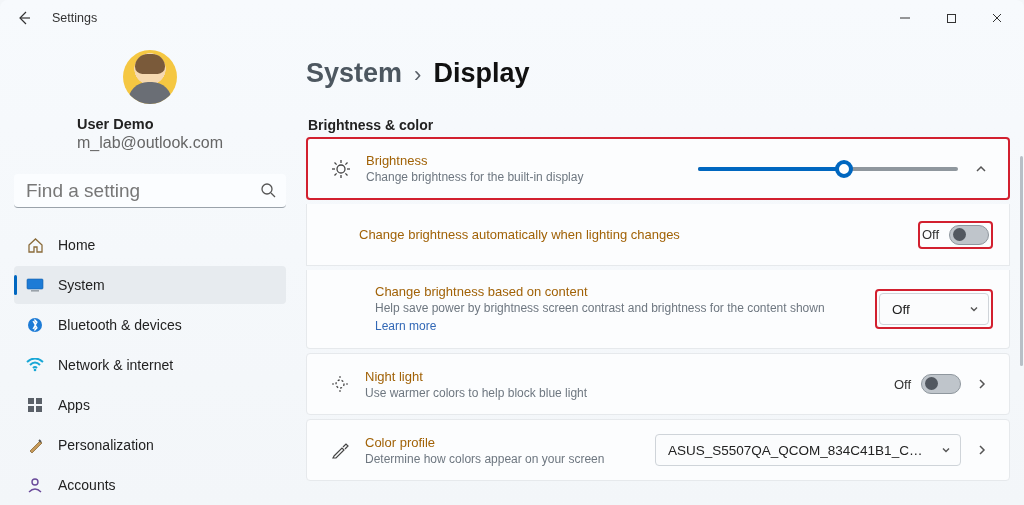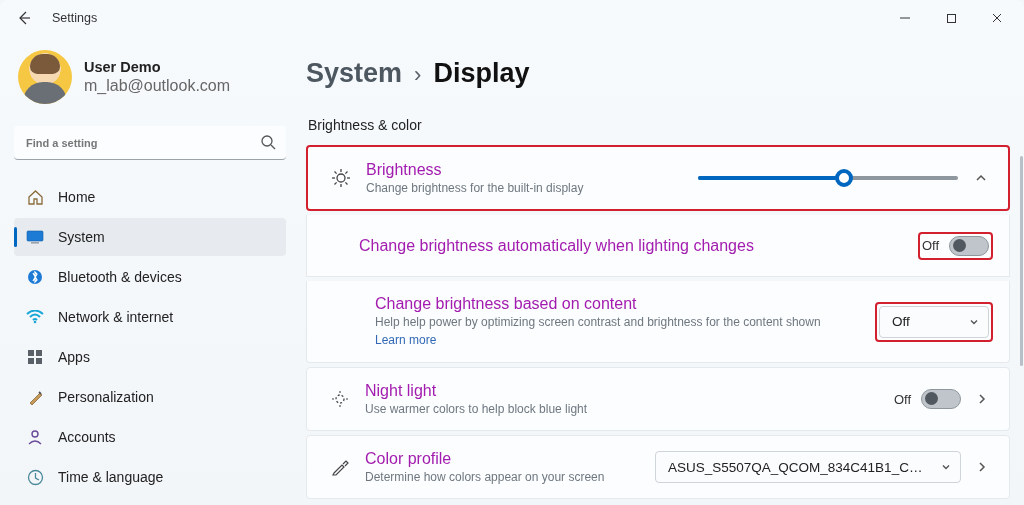--- a/index.html
+++ b/index.html
@@ -7,47 +7,47 @@
   .window { width: 1024px; height: 505px; background: linear-gradient(180deg,#f7fafd 0%,#f3f6f9 100%); position: relative; border-radius: 8px; }
   
   .titlebar { height: 36px; display: flex; align-items: center; padding: 0 4px 0 10px; }
   .back-btn { width: 28px; height: 28px; display:flex; align-items:center; justify-content:center; color:#333; }
   .title { font-size: 12.5px; color:#333; margin-left: 14px; }
   .winctrls { margin-left:auto; display:flex; }
   .winctrl { width:46px; height:36px; display:flex; align-items:center; justify-content:center; color:#333; }
   .content-row { display:flex; height: calc(100% - 36px); }
   
   .sidebar { width: 300px; padding: 10px 14px 0 14px; }
-  .profile { display:flex; align-items:center; gap:12px; padding: 4px 4px 18px 4px; }
+  .profile { display:flex; align-items:center; gap:12px; padding: 4px 4px 18px 4px; flex-direction: column; }
   .avatar { width:54px; height:54px; border-radius:50%; background: radial-gradient(circle at 50% 35%, #f6d9b0 0 35%, #f5c742 36% 100%); position:relative; overflow:hidden; }
   .avatar::after { content:""; position:absolute; bottom:-6px; left:50%; transform:translateX(-50%); width:44px; height:28px; background:#6a6e75; border-radius:20px 20px 0 0; }
   .avatar .hair { position:absolute; top:4px; left:50%; transform:translateX(-50%); width:30px; height:20px; background:#7a5a3a; border-radius:14px 14px 8px 8px; }
   .username { font-size:14.5px; font-weight:600; color:#222; }
   .useremail { font-size:16px; color:#666; margin-top:2px; }
   .searchbox { position:relative; margin: 4px 0 18px 0; }
-  .searchbox input { width:100%; height:34px; border:none; border-bottom:1px solid #9aa2aa; background:#fbfdff; border-radius:4px; padding: 0 34px 0 12px; font-size:11px; color:#a16207;font-weight:bold; }
+  .searchbox input { width:100%; height:34px; border:none; border-bottom:1px solid #9aa2aa; background:#fbfdff; border-radius:4px; padding: 0 34px 0 12px; font-size:19px; color:#a16207; }
   .searchbox input::placeholder { color:#777; }
   .searchbox .sicon { position:absolute; right:10px; top:8px; color:#555; }
   .nav { display:flex; flex-direction:column; gap:2px; }
   .nav-item { height:38px; display:flex; align-items:center; gap:14px; padding:0 12px; border-radius:4px; font-size:14px; color:#222; }
   .nav-item.selected { background:#e7ebef; position:relative; }
   .nav-item.selected::before { content:""; position:absolute; left:0; top:9px; bottom:9px; width:3px; background:#0067c0; border-radius:2px; }
   .nav-icon { width:18px; height:18px; display:flex; align-items:center; justify-content:center; }
   
   .main { flex:1; padding: 22px 14px 0 6px; position:relative; overflow:hidden; }
   .breadcrumb { display:flex; align-items:baseline; gap:12px; margin-bottom: 28px; }
   .bc-parent { font-size:27px; font-weight:600; color:#4d5760; }
   .bc-sep { font-size:22px; color:#5a6068; }
   .bc-current { font-size:27px; font-weight:600; color:#111; }
-  .section-head { font-size:14px; font-weight:400; color:#222; margin: 8px 0 12px 2px; }
+  .section-head { font-size:14px; font-weight:700; color:#222; margin: 8px 0 4px 2px; }
   .cards { display:flex; flex-direction:column; gap:4px; }
   .card { background:#fcfdfe; border:1px solid #e6e9ec; border-radius:4px; padding:14px 16px 14px 18px; display:flex; align-items:center; min-height:62px; }
   .card .ic { width:30px; display:flex; justify-content:center; color:#444; }
   .card .txt { flex:1; padding-left:10px; }
-  .card .ttl { font-size:16px; color:#a21caf; }
+  .card .ttl { font-size:13px; color:#a16207; }
   .card .sub { font-size:12px; color:#6e7780; margin-top:2px; }
   .learn { font-size:12px; color:#3268b6; margin-top:4px; display:inline-block; }
   .chev { width:22px; color:#555; display:flex; justify-content:center; }
   .subcard { padding-left:58px; }
   
   .slider { width:260px; height:22px; position:relative; margin-right:12px; }
   .slider .track { position:absolute; top:50%; left:0; right:0; height:4px; background:#8f979e; border-radius:2px; transform:translateY(-50%); }
   .slider .fill { position:absolute; top:50%; left:0; width:56%; height:4px; background:#0067c0; border-radius:2px; transform:translateY(-50%); }
   .slider .thumb { position:absolute; left:56%; top:50%; width:18px; height:18px; background:#fff; border:4px solid #0067c0; border-radius:50%; transform:translate(-50%,-50%); }
   
@@ -249,21 +249,21 @@
               <div class="toggle">
                   <div class="knob"></div>
                 </div>
             </div>
           </div>
         </div>
 
         <div class="card subcard" style="border-top:none;border-radius:0 0 4px 4px;">
           <div class="txt">
             <div class="ttl">Change brightness based on content</div>
-            <div class="sub">Help help power by optimizing screen contrast and brightness for the content shown</div>
+            <div class="sub">Help save power by brightness screen contrast and brightness for the content shown</div>
             <a class="learn">Learn more</a>
           </div>
           <div class="hl hl-pad">
             <div class="dropdown">
               <span>Off</span>
               <svg width="12" height="12" viewBox="0 0 12 12">
                   <path d="M3 4.5 L6 7.5 L9 4.5" fill="none" stroke="#555" stroke-width="1.4"></path>
                 </svg>
             </div>
           </div>

